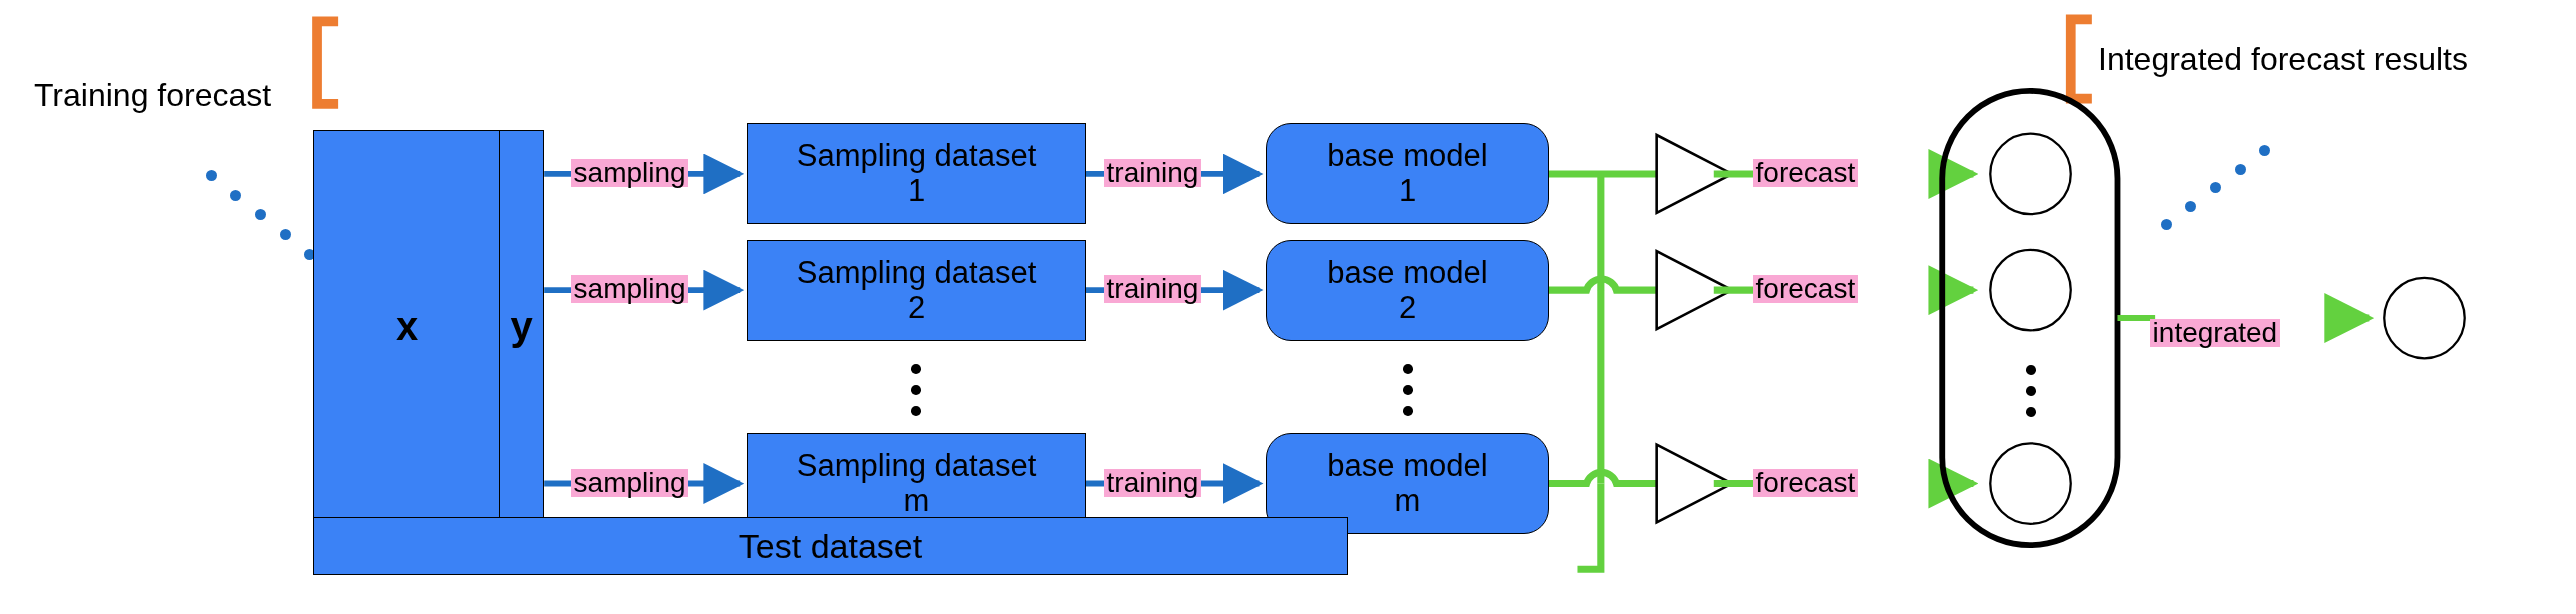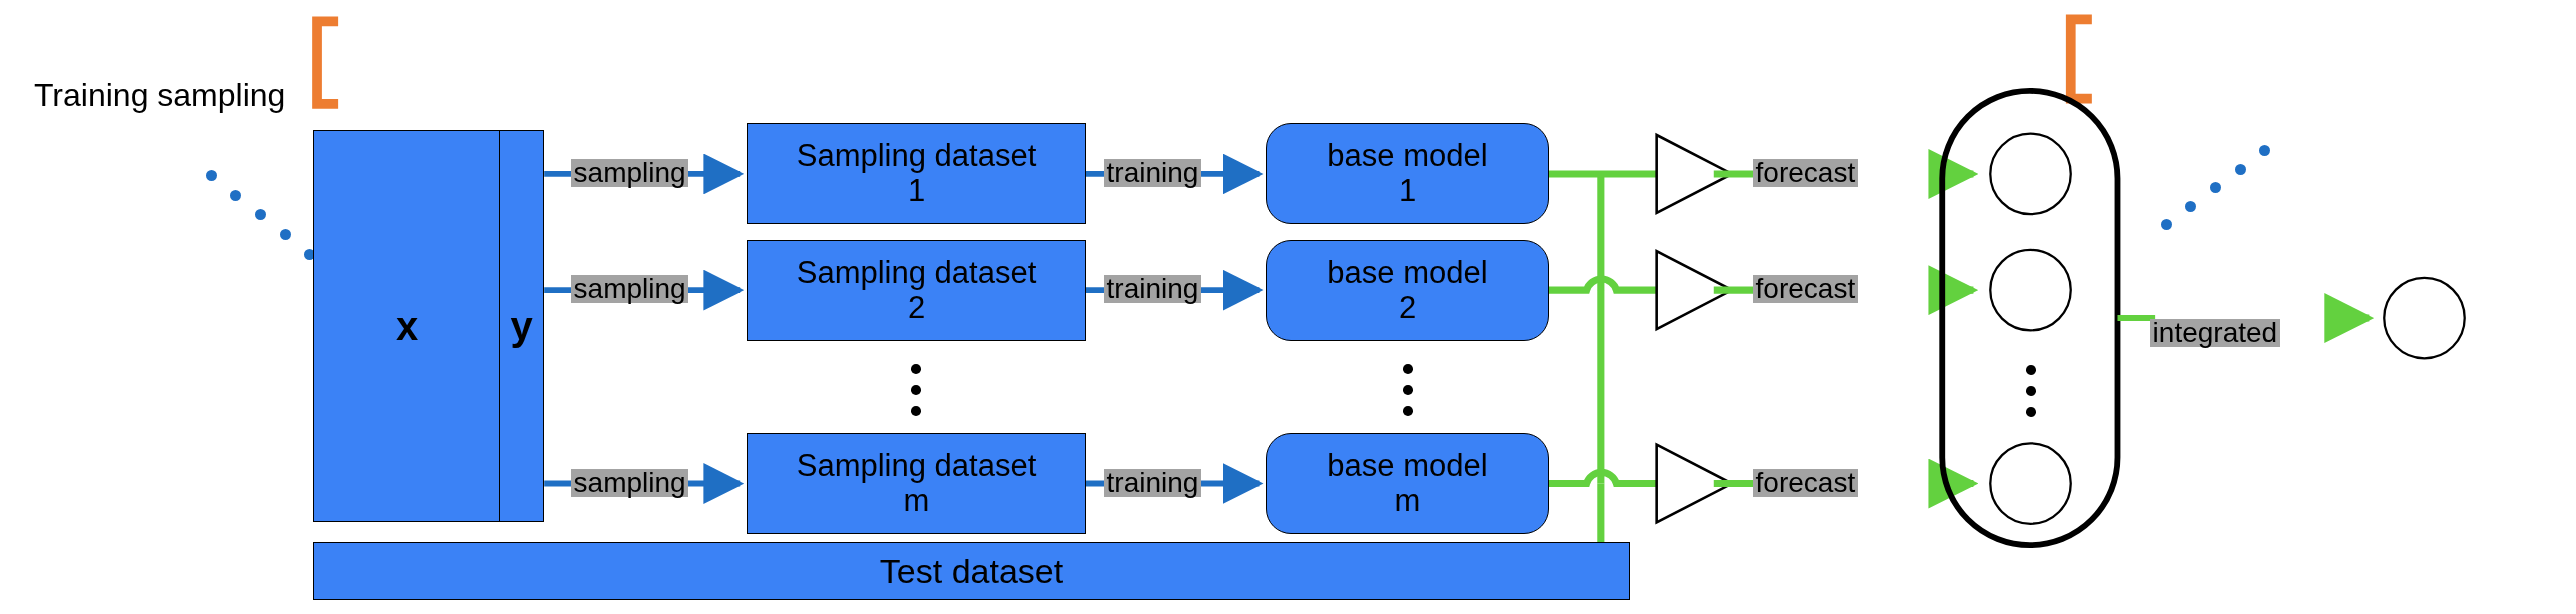--- a/index.html
+++ b/index.html
@@ -30,21 +30,21 @@
   .lbl{
     position:absolute;
     color:#000;
     white-space:nowrap;
     line-height:1;
   }
 
   .big-title{font-size:32px;}
   .box-text{font-size:31px;}
   .xy-text{font-size:40px;font-weight:600;}
-  .edge-text{font-size:28px;background:#a3a3a3;padding:0 2.6px;}
+  .edge-text{font-size:28px;background:#f9a8d4;padding:0 2.6px;}
   .test-text{font-size:34px;}
 
   
   .vdots{position:absolute;display:flex;flex-direction:column;
          align-items:center;justify-content:space-between;}
   .vdots i{display:block;width:9.7px;height:9.7px;border-radius:50%;
            background:#000;}
 
   
   .dot{position:absolute;width:11px;height:11px;border-radius:50%;
@@ -108,22 +108,23 @@
     <circle cx="3128" cy="268" r="62" fill="#fff" stroke="#000" stroke-width="3.5"></circle>
     <circle cx="3128" cy="447" r="62" fill="#fff" stroke="#000" stroke-width="3.5"></circle>
     <circle cx="3128" cy="745" r="62" fill="#fff" stroke="#000" stroke-width="3.5"></circle>
 
     <line x1="3262" y1="490" x2="3320" y2="490" stroke="#63D13F" stroke-width="9"></line>
     <line x1="3590" y1="490" x2="3650" y2="490" stroke="#63D13F" stroke-width="11" marker-end="url(#greenhead)"></line>
 
     <circle cx="3735" cy="490" r="62" fill="#fff" stroke="#000" stroke-width="3.5"></circle>
   </svg>
 
-  <div class="lbl big-title" style="left:34px;top:79px;">Training sampling</div>
-
+  <div class="lbl big-title" style="left:34px;top:79px;">Training forecast</div>
+
+  <div class="lbl big-title" style="left:2098px;top:43px;">Integrated forecast results</div>
 
   <div class="dot" style="left:206px;top:170px;"></div>
   <div class="dot" style="left:230px;top:190px;"></div>
   <div class="dot" style="left:255px;top:209px;"></div>
   <div class="dot" style="left:280px;top:229px;"></div>
   <div class="dot" style="left:304px;top:249px;"></div>
 
   <div class="dot" style="left:2161px;top:219px;"></div>
   <div class="dot" style="left:2185px;top:201px;"></div>
   <div class="dot" style="left:2210px;top:182px;"></div>
@@ -192,18 +193,18 @@
   <div class="lbl edge-text" style="left:1753px;top:469px;">forecast</div>
 
   <div class="vdots" style="left:2026px;top:365px;width:9.7px;height:52px;">
     <i></i>
       <i></i>
       <i></i>
   </div>
 
   <div class="lbl edge-text" style="left:2150px;top:303px;margin-top:16px;">integrated</div>
 
-  <div class="node rect" style="left:313px;top:542px;width:1317px;height:58px;">
+  <div class="node rect" style="left:313px;top:517px;width:1035px;height:58px;">
     <span class="test-text">Test dataset</span>
   </div>
 
 </div>
 
 
 </body></html>

